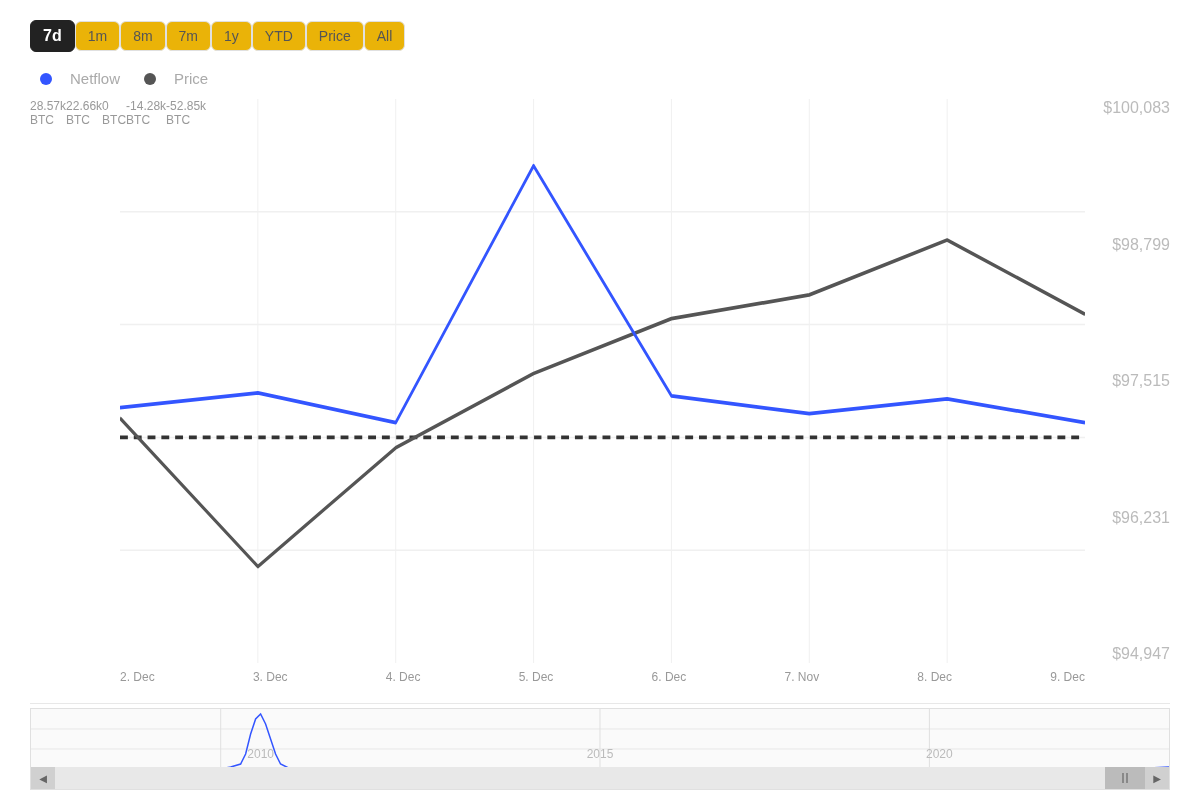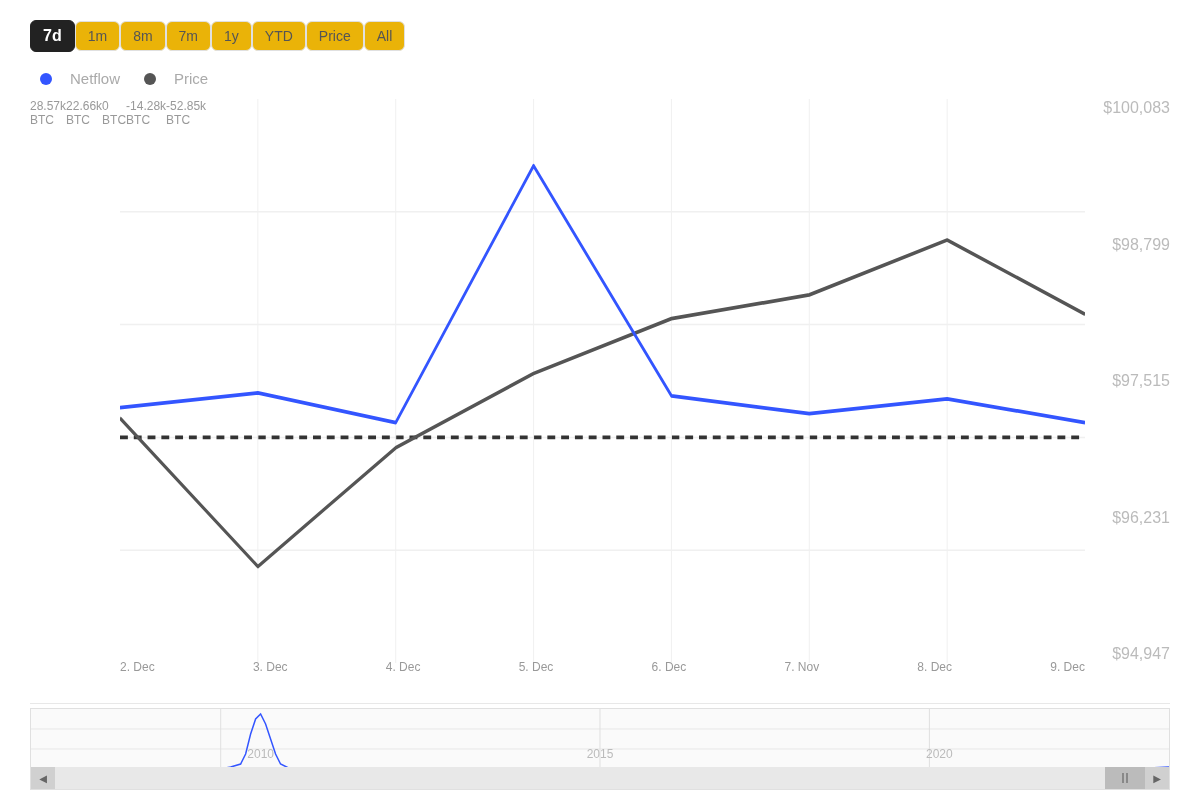--- a/index.html
+++ b/index.html
@@ -99,21 +99,21 @@
     }
     .chart-svg-wrapper {
       position: absolute;
       left: 90px;
       right: 85px;
       top: 0;
       bottom: 40px;
     }
     .x-axis {
       position: absolute;
-      bottom: 16px;
+      bottom: 6px;
       left: 90px;
       right: 85px;
       height: 40px;
       display: flex;
       justify-content: space-between;
       align-items: center;
       font-size: 12px;
       color: #999;
     }
     .watermark {

